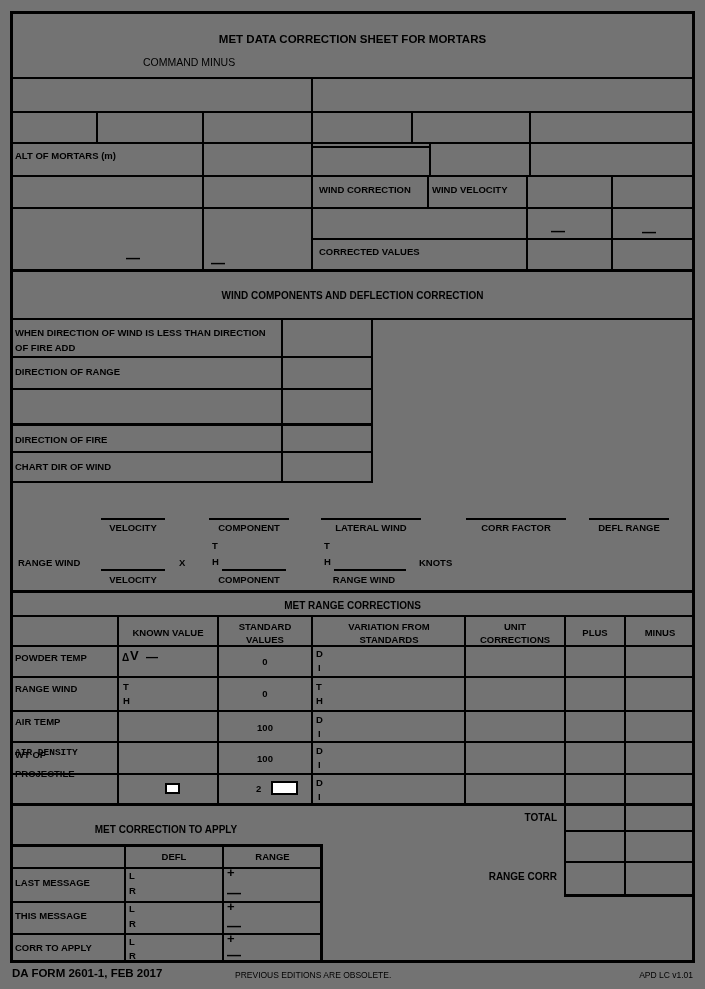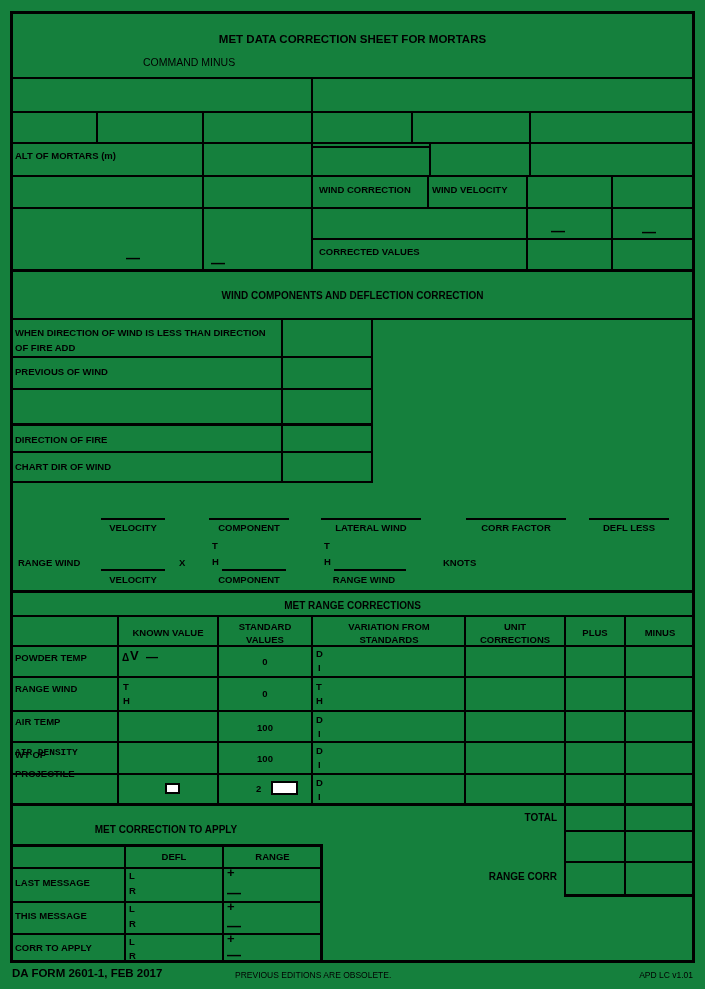--- a/index.html
+++ b/index.html
@@ -1,16 +1,16 @@
 <!DOCTYPE html>
 <html><head>
 <meta charset="utf-8">
 <style>
   html,body{margin:0;padding:0;background:#fff;}
-  .page{position:relative;width:705px;height:989px;background:#15803d;
+  .page{position:relative;width:705px;height:989px;background:#737373;
         font-family:"Liberation Sans","DejaVu Sans",sans-serif;color:#000;overflow:hidden;}
   .outer{position:absolute;left:10px;top:11px;width:685px;height:952px;
          border:3px solid #000;box-sizing:border-box;}
   .ln{position:absolute;background:#000;}
   .fld{position:absolute;background:transparent;}
   .t{position:absolute;font-weight:bold;font-size:9.5px;line-height:11px;white-space:nowrap;}
   .tw{position:absolute;font-weight:bold;font-size:9.5px;line-height:15px;white-space:normal;}
   .ctr{text-align:center;}
   .rgt{text-align:right;}
   .big{font-size:11.5px;line-height:13px;}
@@ -37,37 +37,37 @@
   <div class="t" style="left:319px;top:184px;">WIND CORRECTION</div>
   <div class="t" style="left:432px;top:184px;">WIND VELOCITY</div>
   <div class="t" style="left:319px;top:246px;">CORRECTED VALUES</div>
   <span class="dash" style="position:absolute;left:126px;top:251px;">—</span>
   <span class="dash" style="position:absolute;left:211px;top:256px;">—</span>
   <span class="dash" style="position:absolute;left:551px;top:224px;">—</span>
   <span class="dash" style="position:absolute;left:642px;top:225px;">—</span>
 
   <div class="t med ctr" style="left:10px;top:290px;width:685px;">WIND COMPONENTS AND DEFLECTION CORRECTION</div>
   <div class="tw" style="left:15px;top:325px;width:255px;">WHEN DIRECTION OF WIND IS LESS THAN DIRECTION OF FIRE ADD</div>
-  <div class="t" style="left:15px;top:366px;">PREVIOUS OF WIND</div>
+  <div class="t" style="left:15px;top:366px;">DIRECTION OF RANGE</div>
   <div class="t" style="left:15px;top:434px;">DIRECTION OF FIRE</div>
   <div class="t" style="left:15px;top:461px;">CHART DIR OF WIND</div>
 
   <div class="ovl" style="left:101px;top:518px;width:64px;">VELOCITY</div>
   <div class="ovl" style="left:209px;top:518px;width:80px;">COMPONENT</div>
   <div class="ovl" style="left:321px;top:518px;width:100px;">LATERAL WIND</div>
   <div class="ovl" style="left:466px;top:518px;width:100px;">CORR FACTOR</div>
-  <div class="ovl" style="left:589px;top:518px;width:80px;">DEFL LESS</div>
+  <div class="ovl" style="left:589px;top:518px;width:80px;">DEFL RANGE</div>
 
   <div class="t" style="left:18px;top:557px;">RANGE WIND</div>
   <div class="t" style="left:179px;top:557px;">X</div>
   <div class="t" style="left:212px;top:540px;">T</div>
   <div class="t" style="left:212px;top:556px;">H</div>
   <div class="t" style="left:324px;top:540px;">T</div>
   <div class="t" style="left:324px;top:556px;">H</div>
-  <div class="t" style="left:419px;top:557px;margin-left:24px;">KNOTS</div>
+  <div class="t" style="left:419px;top:557px;">KNOTS</div>
   <div class="t ctr" style="left:101px;top:574px;width:64px;">VELOCITY</div>
   <div class="t ctr" style="left:209px;top:574px;width:80px;">COMPONENT</div>
   <div class="t ctr" style="left:321px;top:574px;width:86px;">RANGE WIND</div>
 
   <div class="t med ctr" style="left:10px;top:600px;width:685px;">MET RANGE CORRECTIONS</div>
   <div class="t ctr" style="left:118px;top:627px;width:100px;">KNOWN VALUE</div>
   <div class="t hdr2" style="left:230px;top:620px;width:70px;">STANDARD VALUES</div>
   <div class="t hdr2" style="left:334px;top:620px;width:110px;">VARIATION FROM STANDARDS</div>
   <div class="t hdr2" style="left:475px;top:620px;width:80px;">UNIT CORRECTIONS</div>
   <div class="t ctr" style="left:565px;top:627px;width:60px;">PLUS</div>

